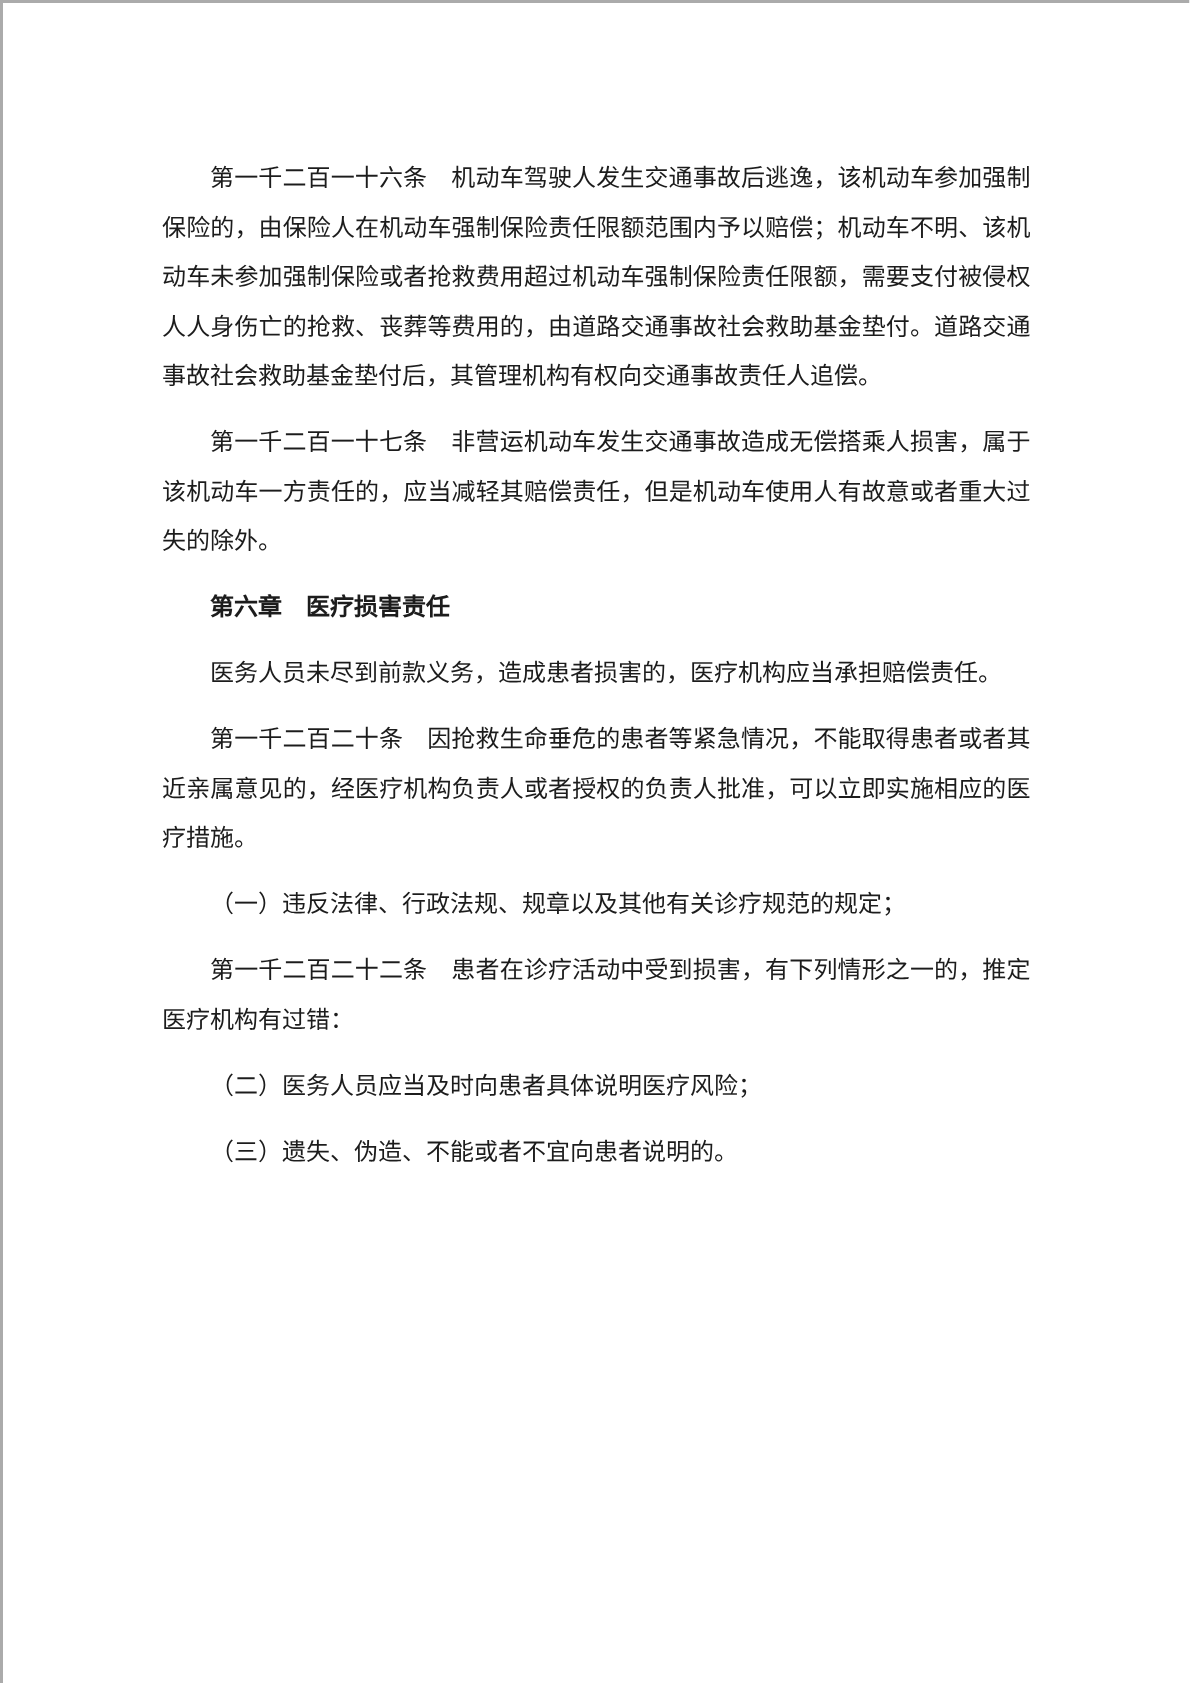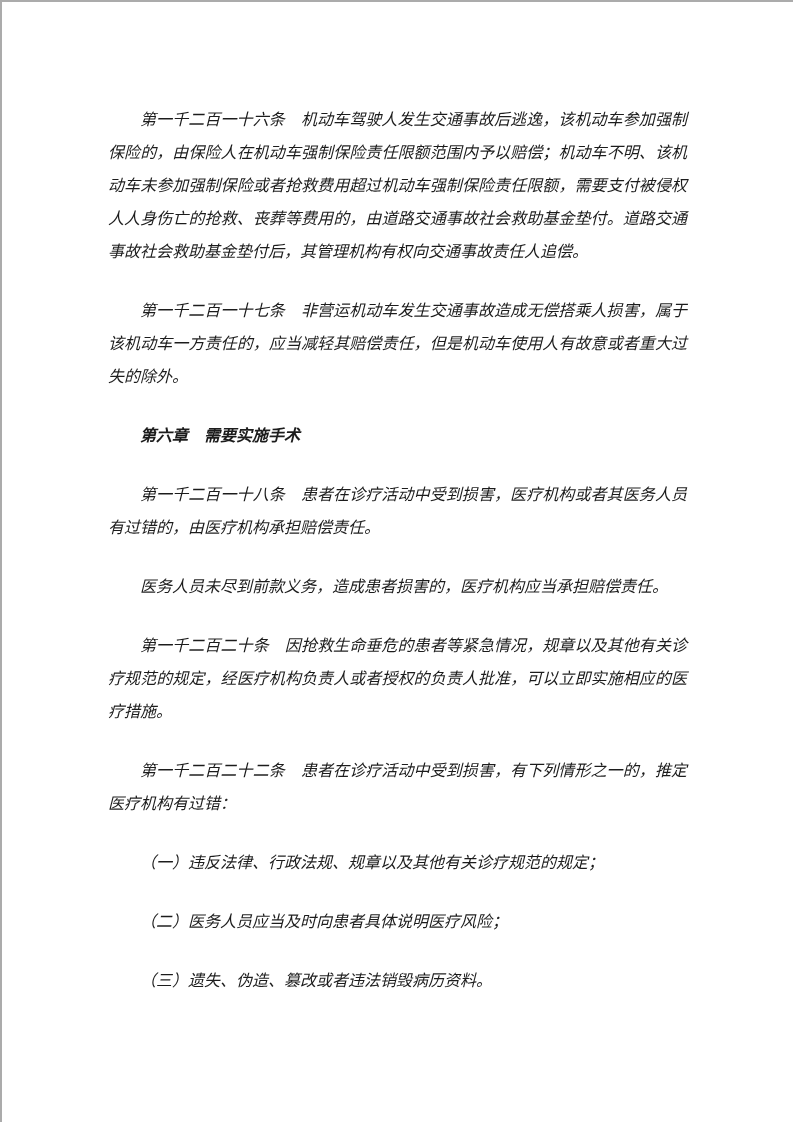--- a/index.html
+++ b/index.html
@@ -20,43 +20,41 @@
   }
   .doc {
     position: absolute;
     top: 101px;
     left: 106px;
     width: 579px;
     color: #1c1c1c;
     font-size: 16px;
     line-height: 33px;
     text-align: justify;
-    font-style: italic;
   }
   .doc p {
     margin: 0;
     padding: 0;
     text-indent: 2em;
   }
   .doc p + p {
-    margin-top: 26px;
+    margin-top: 11px;
   }
   .doc p.heading {
     font-weight: bold;
   }
 </style>
 </head>
 <body>
 
 <div class="page">
   <div class="doc">
     <p>第一千二百一十六条　机动车驾驶人发生交通事故后逃逸，该机动车参加强制保险的，由保险人在机动车强制保险责任限额范围内予以赔偿；机动车不明、该机动车未参加强制保险或者抢救费用超过机动车强制保险责任限额，需要支付被侵权人人身伤亡的抢救、丧葬等费用的，由道路交通事故社会救助基金垫付。道路交通事故社会救助基金垫付后，其管理机构有权向交通事故责任人追偿。</p>
     <p>第一千二百一十七条　非营运机动车发生交通事故造成无偿搭乘人损害，属于该机动车一方责任的，应当减轻其赔偿责任，但是机动车使用人有故意或者重大过失的除外。</p>
-    <p class="heading">第六章　需要实施手术</p>
-    <p>第一千二百一十八条　患者在诊疗活动中受到损害，医疗机构或者其医务人员有过错的，由医疗机构承担赔偿责任。</p>
+    <p class="heading">第六章　医疗损害责任</p>
     <p>医务人员未尽到前款义务，造成患者损害的，医疗机构应当承担赔偿责任。</p>
-    <p>第一千二百二十条　因抢救生命垂危的患者等紧急情况，规章以及其他有关诊疗规范的规定，经医疗机构负责人或者授权的负责人批准，可以立即实施相应的医疗措施。</p>
+    <p>第一千二百二十条　因抢救生命垂危的患者等紧急情况，不能取得患者或者其近亲属意见的，经医疗机构负责人或者授权的负责人批准，可以立即实施相应的医疗措施。</p>
+    <p>（一）违反法律、行政法规、规章以及其他有关诊疗规范的规定；</p>
     <p>第一千二百二十二条　患者在诊疗活动中受到损害，有下列情形之一的，推定医疗机构有过错：</p>
-    <p>（一）违反法律、行政法规、规章以及其他有关诊疗规范的规定；</p>
     <p>（二）医务人员应当及时向患者具体说明医疗风险；</p>
-    <p>（三）遗失、伪造、篡改或者违法销毁病历资料。</p>
+    <p>（三）遗失、伪造、不能或者不宜向患者说明的。</p>
   </div>
 </div>
 
 </body></html>

